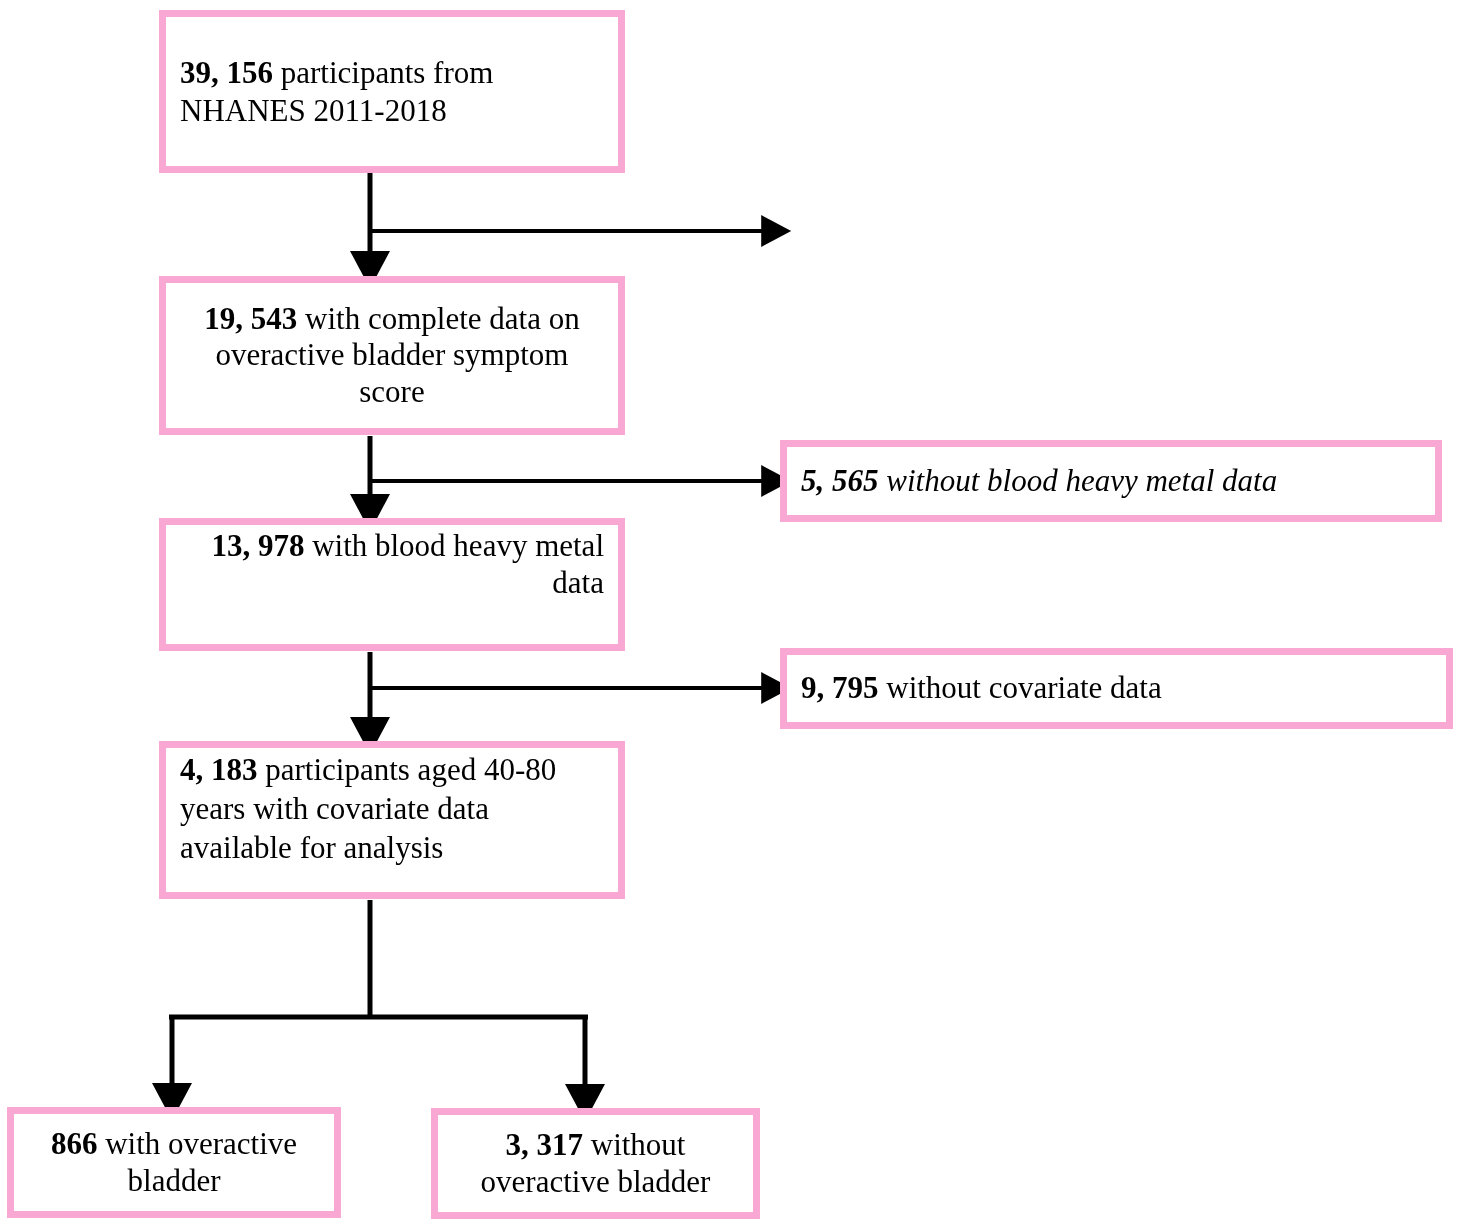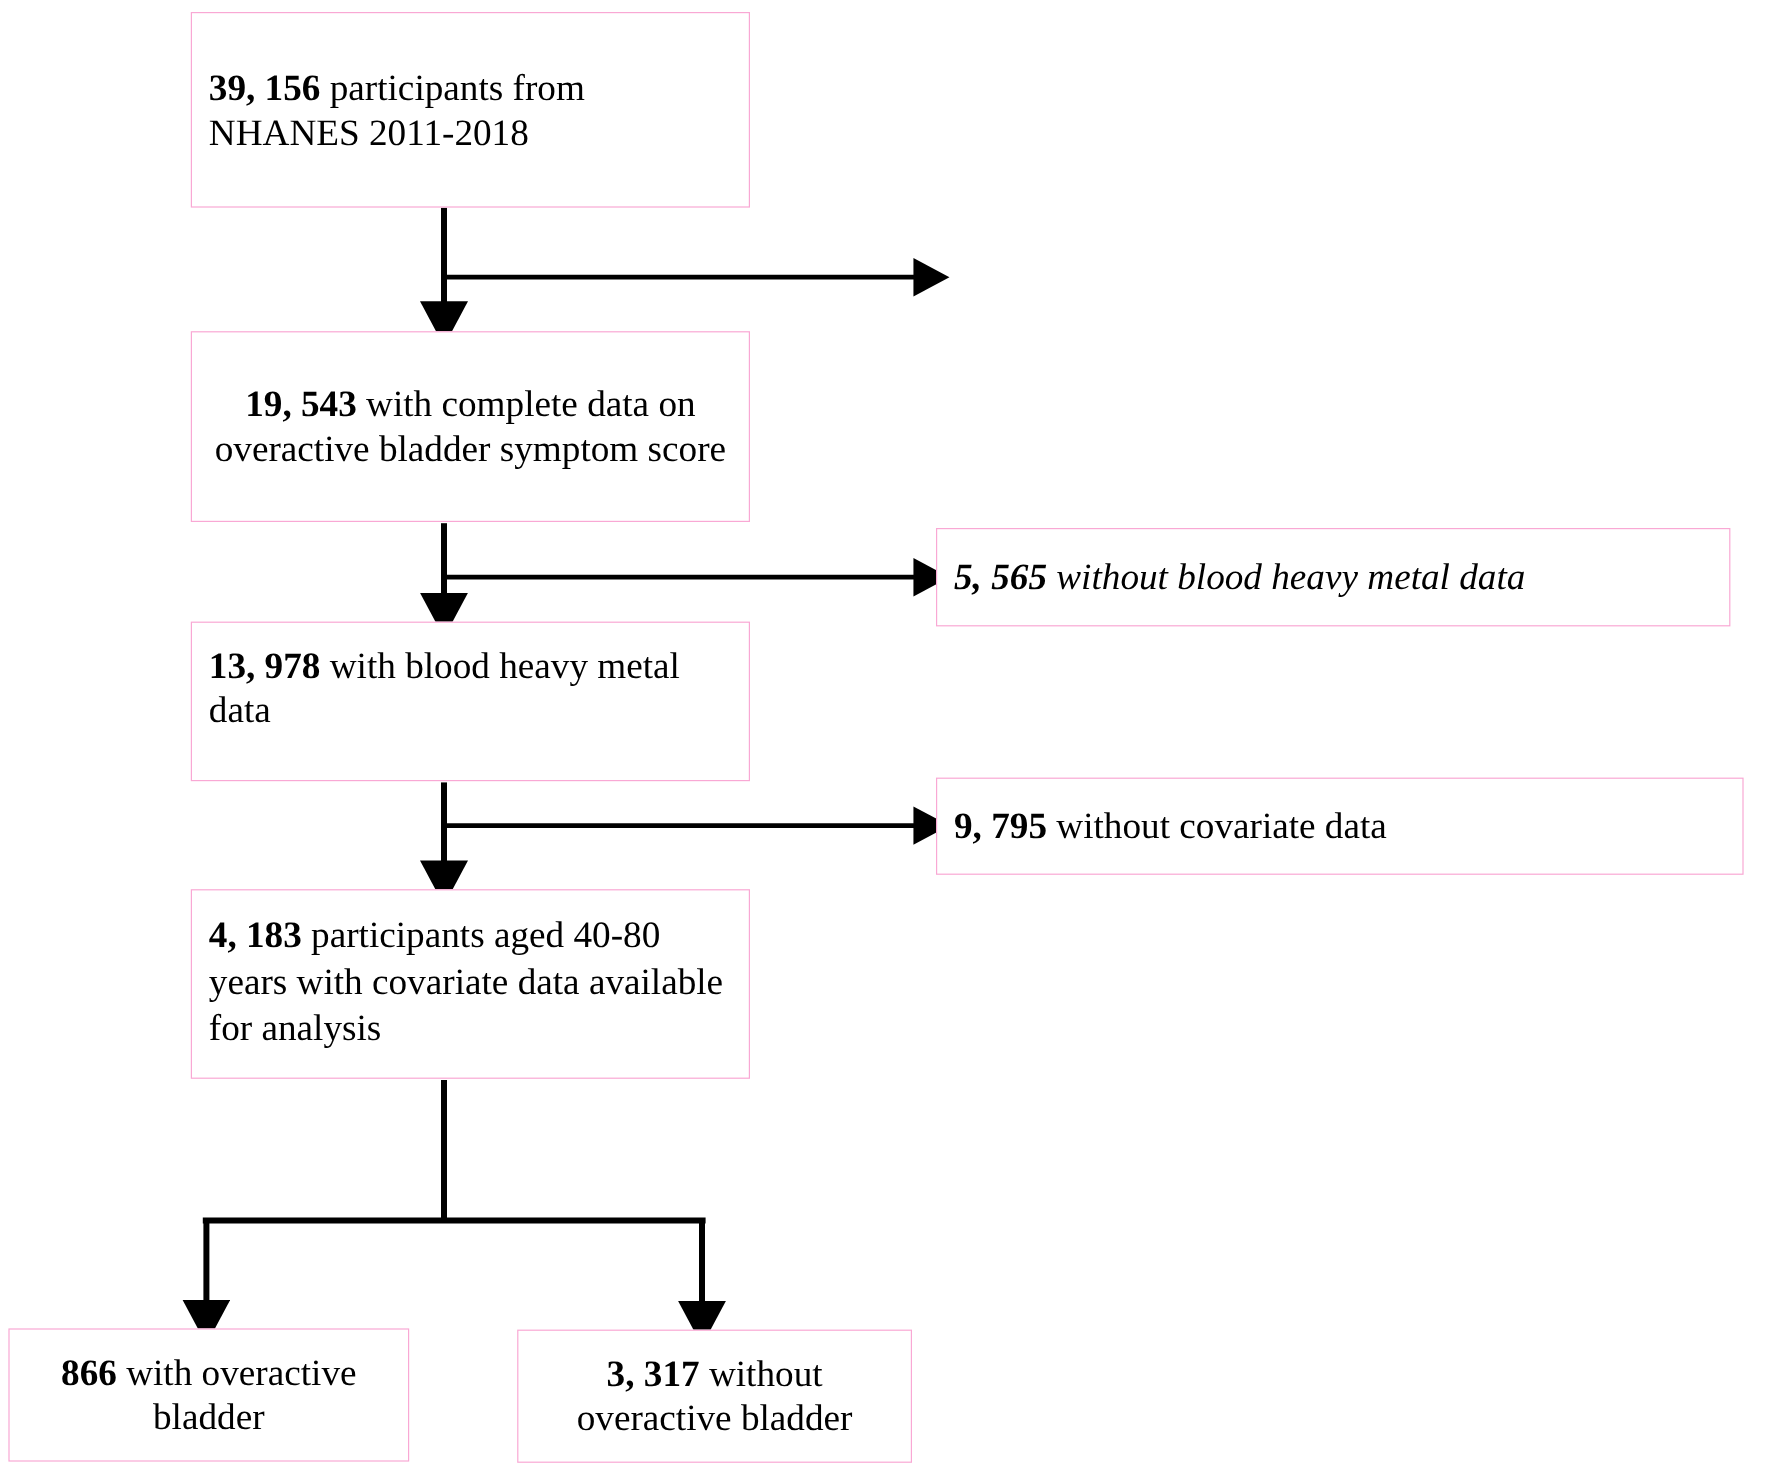--- a/index.html
+++ b/index.html
@@ -1,26 +1,26 @@
 <!DOCTYPE html>
 <html><head>
 <meta charset="utf-8">
 <style>
   html,body{margin:0;padding:0;background:#ffffff;}
   body{width:1476px;height:1232px;position:relative;overflow:hidden;
        font-family:"Liberation Serif","DejaVu Serif",serif;color:#000;}
   #canvas{position:absolute;left:0;top:0;width:1476px;height:1232px;}
-  .box{position:absolute;box-sizing:border-box;border:1px solid #f9a8d4;background:#fff;
-       display:flex;padding:18px 14px;}
+  .box{position:absolute;box-sizing:border-box;border:7px solid #f9a8d4;background:#fff;
+       display:flex;padding:3px 14px;}
   .box .txt{font-size:31px;line-height:1.18;}
   .b{font-weight:bold;}
   .c-center{justify-content:center;align-items:center;text-align:center;}
   .c-left{justify-content:flex-start;align-items:center;text-align:left;}
   .c-topleft{justify-content:flex-start;align-items:flex-start;text-align:left;}
-  .c-topcenter{justify-content:center;align-items:flex-start;text-align:left;}
+  .c-topcenter{justify-content:center;align-items:flex-start;text-align:right;}
   svg.conn{position:absolute;left:0;top:0;width:1476px;height:1232px;pointer-events:none;}
 
   
   #box-1{left:159px;top:10px;width:466px;height:163px;}
   #box-2{left:159px;top:276px;width:466px;height:159px;}
   #box-3{left:159px;top:518px;width:466px;height:133px;}
   #box-4{left:159px;top:741px;width:466px;height:158px;}
   
   #box-ex1{left:780px;top:172px;width:680px;height:115px;}
   #box-ex2{left:780px;top:440px;width:662px;height:82px;font-style:italic;}

